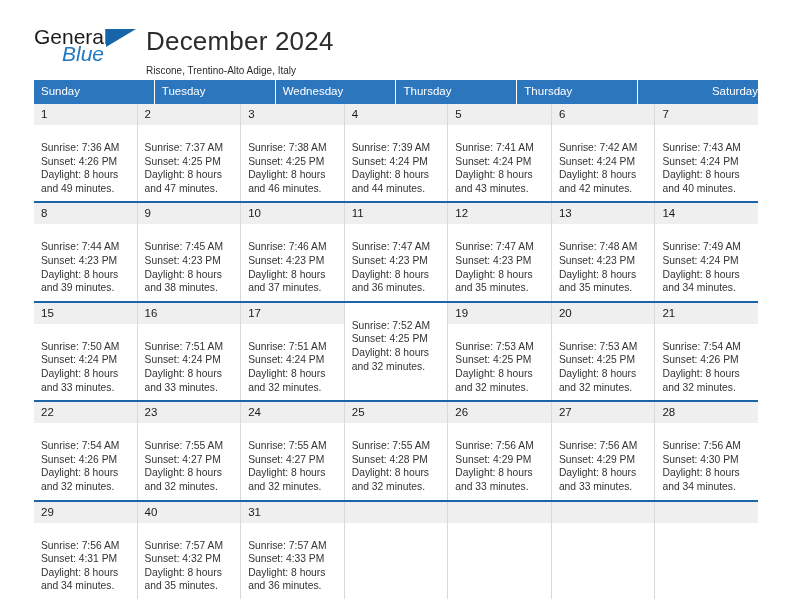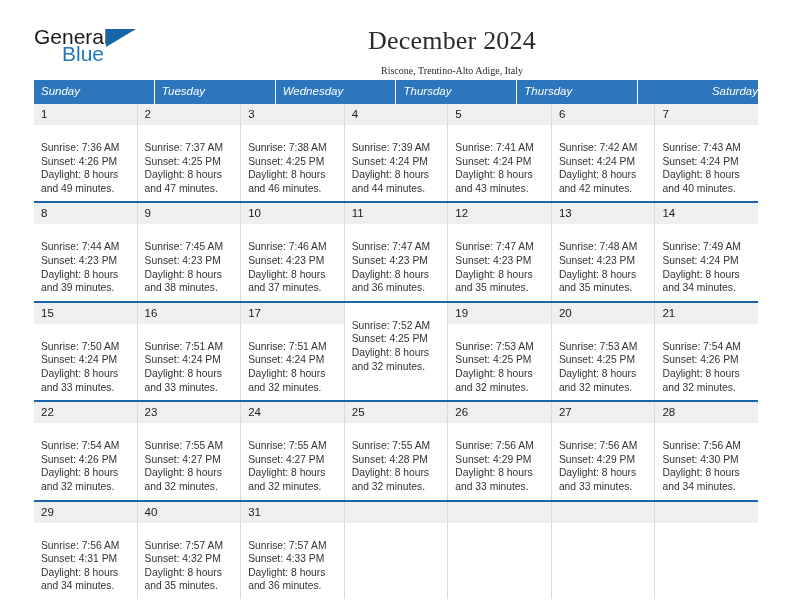--- a/index.html
+++ b/index.html
@@ -48,36 +48,36 @@
     color: #1b1b1b;
     line-height: 22px;
   }
   .logo-blue {
     position: absolute;
     left: 28px;
     top: 17px;
     font-size: 21px;
     color: #2277bf;
     line-height: 22px;
+    font-style: italic;
   }
   .logo-triangle {
     position: absolute;
     left: 72px;
     top: 3px;
     width: 0;
     height: 0;
     border-left: 30px solid #1565a8;
     border-bottom: 18px solid transparent;
   }
 
   .title-block {
-    text-align: center;
+    text-align: left;
     flex: 1 1 auto;
     padding-top: 0px;
-    font-family: Liberation Serif, serif;
   }
   .cal-title {
     font-size: 26px;
     font-weight: normal;
     color: #2b2b2b;
     line-height: 30px;
     letter-spacing: 0.2px;
   }
   .cal-subtitle {
     font-size: 10px;
@@ -88,21 +88,20 @@
 
   
   .calendar {
     margin-top: 12px;
     width: 724px;
   }
 
   .weekdays {
     display: flex;
     background: #2c76bd;
-    font-style: italic;
   }
   .weekday {
     flex: 1 1 0;
     box-sizing: border-box;
     color: #ffffff;
     font-size: 11.5px;
     line-height: 13px;
     padding: 5px 0 6px 7px;
     border-right: 1px solid #ffffff;
   }

